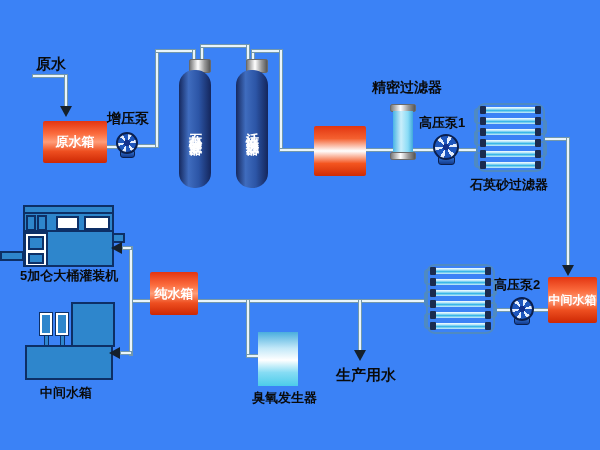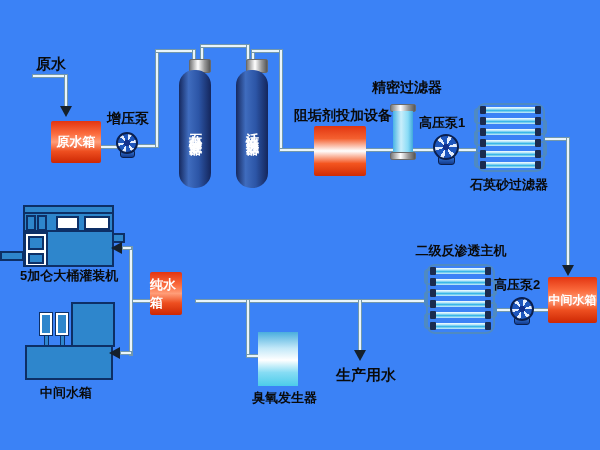--- a/index.html
+++ b/index.html
@@ -80,36 +80,35 @@
   <div class="pipe" style="left:122px;top:246px;width:10px;height:4px"></div>
   <div class="pipe" style="left:120px;top:351px;width:12px;height:4px"></div>
 
   <div class="arr-d" style="left:60px;top:106px"></div>
   <div class="arr-d" style="left:562px;top:265px"></div>
   <div class="arr-d" style="left:354px;top:350px"></div>
   <div class="arr-l" style="left:111px;top:242px"></div>
   <div class="arr-l" style="left:109px;top:347px"></div>
 
   <div class="lab f15" style="left:36px;top:55px">原水</div>
-  <div class="redbox f13" style="left:51px;top:121px;width:50px;height:42px">原水箱</div>
+  <div class="redbox f13" style="left:43px;top:121px;width:64px;height:42px">原水箱</div>
 
   <div class="lab" style="left:107px;top:110px">增压泵</div>
   <div class="pump-b" style="left:120px;top:151px;width:15px;height:7px"></div>
   <div class="pump-c" style="left:116px;top:132px;width:22px;height:22px"></div>
 
   <div class="cap" style="left:189px;top:59px;width:22px;height:14px"></div>
   <div class="cyl-body" style="left:179px;top:70px;width:32px;height:118px">
     <span class="cyl-text">石英砂过滤器</span>
   </div>
   <div class="cap" style="left:246px;top:59px;width:22px;height:14px"></div>
   <div class="cyl-body" style="left:236px;top:70px;width:32px;height:118px">
     <span class="cyl-text">活性炭过滤器</span>
   </div>
 
-  <div class="lab" style="left:294px;top:107px">阻垢剂投加设备</div>
   <div class="redbox dosing" style="left:314px;top:126px;width:52px;height:50px"></div>
 
   <div class="lab" style="left:372px;top:79px">精密过滤器</div>
   <div class="cap" style="left:390px;top:104px;width:26px;height:8px"></div>
   <div class="prec-body" style="left:393px;top:111px;width:20px;height:43px"></div>
   <div class="cap" style="left:390px;top:152px;width:26px;height:8px"></div>
 
   <div class="lab f13" style="left:419px;top:114px">高压泵1</div>
   <div class="pump-b" style="left:438px;top:157px;width:17px;height:8px"></div>
   <div class="pump-c" style="left:433px;top:134px;width:26px;height:26px"></div>
@@ -128,37 +127,36 @@
     <div class="tube" style="top:48px"></div>
     <div class="tube" style="top:59px"></div>
   </div>
   <div class="lab f13 ctr" style="left:452px;top:176px;width:114px">石英砂过滤器</div>
 
   <div class="redbox" style="left:548px;top:277px;width:49px;height:46px;font-size:12px">中间水箱</div>
   <div class="lab f13" style="left:494px;top:276px">高压泵2</div>
   <div class="pump-b" style="left:514px;top:318px;width:16px;height:7px"></div>
   <div class="pump-c" style="left:510px;top:297px;width:24px;height:24px"></div>
 
-  <div class="lab f13 ctr" style="left:405px;top:242px;width:112px">二级反渗透主机</div>
   <div class="ro" style="left:426px;top:264px;width:69px;height:70px">
     <div class="ro-frame"></div>
     <div class="brk-l" style="top:5px"></div>
     <div class="brk-l" style="top:27px"></div>
     <div class="brk-l" style="top:49px"></div>
     <div class="brk-r" style="top:16px"></div>
     <div class="brk-r" style="top:38px"></div>
     <div class="tube" style="top:4px"></div>
     <div class="tube" style="top:15px"></div>
     <div class="tube" style="top:26px"></div>
     <div class="tube" style="top:37px"></div>
     <div class="tube" style="top:48px"></div>
     <div class="tube" style="top:59px"></div>
   </div>
 
-  <div class="redbox f13" style="left:150px;top:272px;width:32px;height:43px">纯水箱</div>
+  <div class="redbox f13" style="left:150px;top:272px;width:48px;height:43px">纯水箱</div>
 
   <div class="ozone" style="left:258px;top:332px;width:40px;height:54px"></div>
   <div class="lab f15" style="left:336px;top:366px">生产用水</div>
 
   <div class="lab f13" style="left:252px;top:389px">臭氧发生器</div>
 
   <div class="mach" style="left:23px;top:205px;width:91px;height:9px"></div>
   <div class="mach" style="left:23px;top:212px;width:91px;height:55px"></div>
   <div class="mwhite" style="left:56px;top:216px;width:23px;height:14px"></div>
   <div class="mwhite" style="left:84px;top:216px;width:26px;height:14px"></div>

